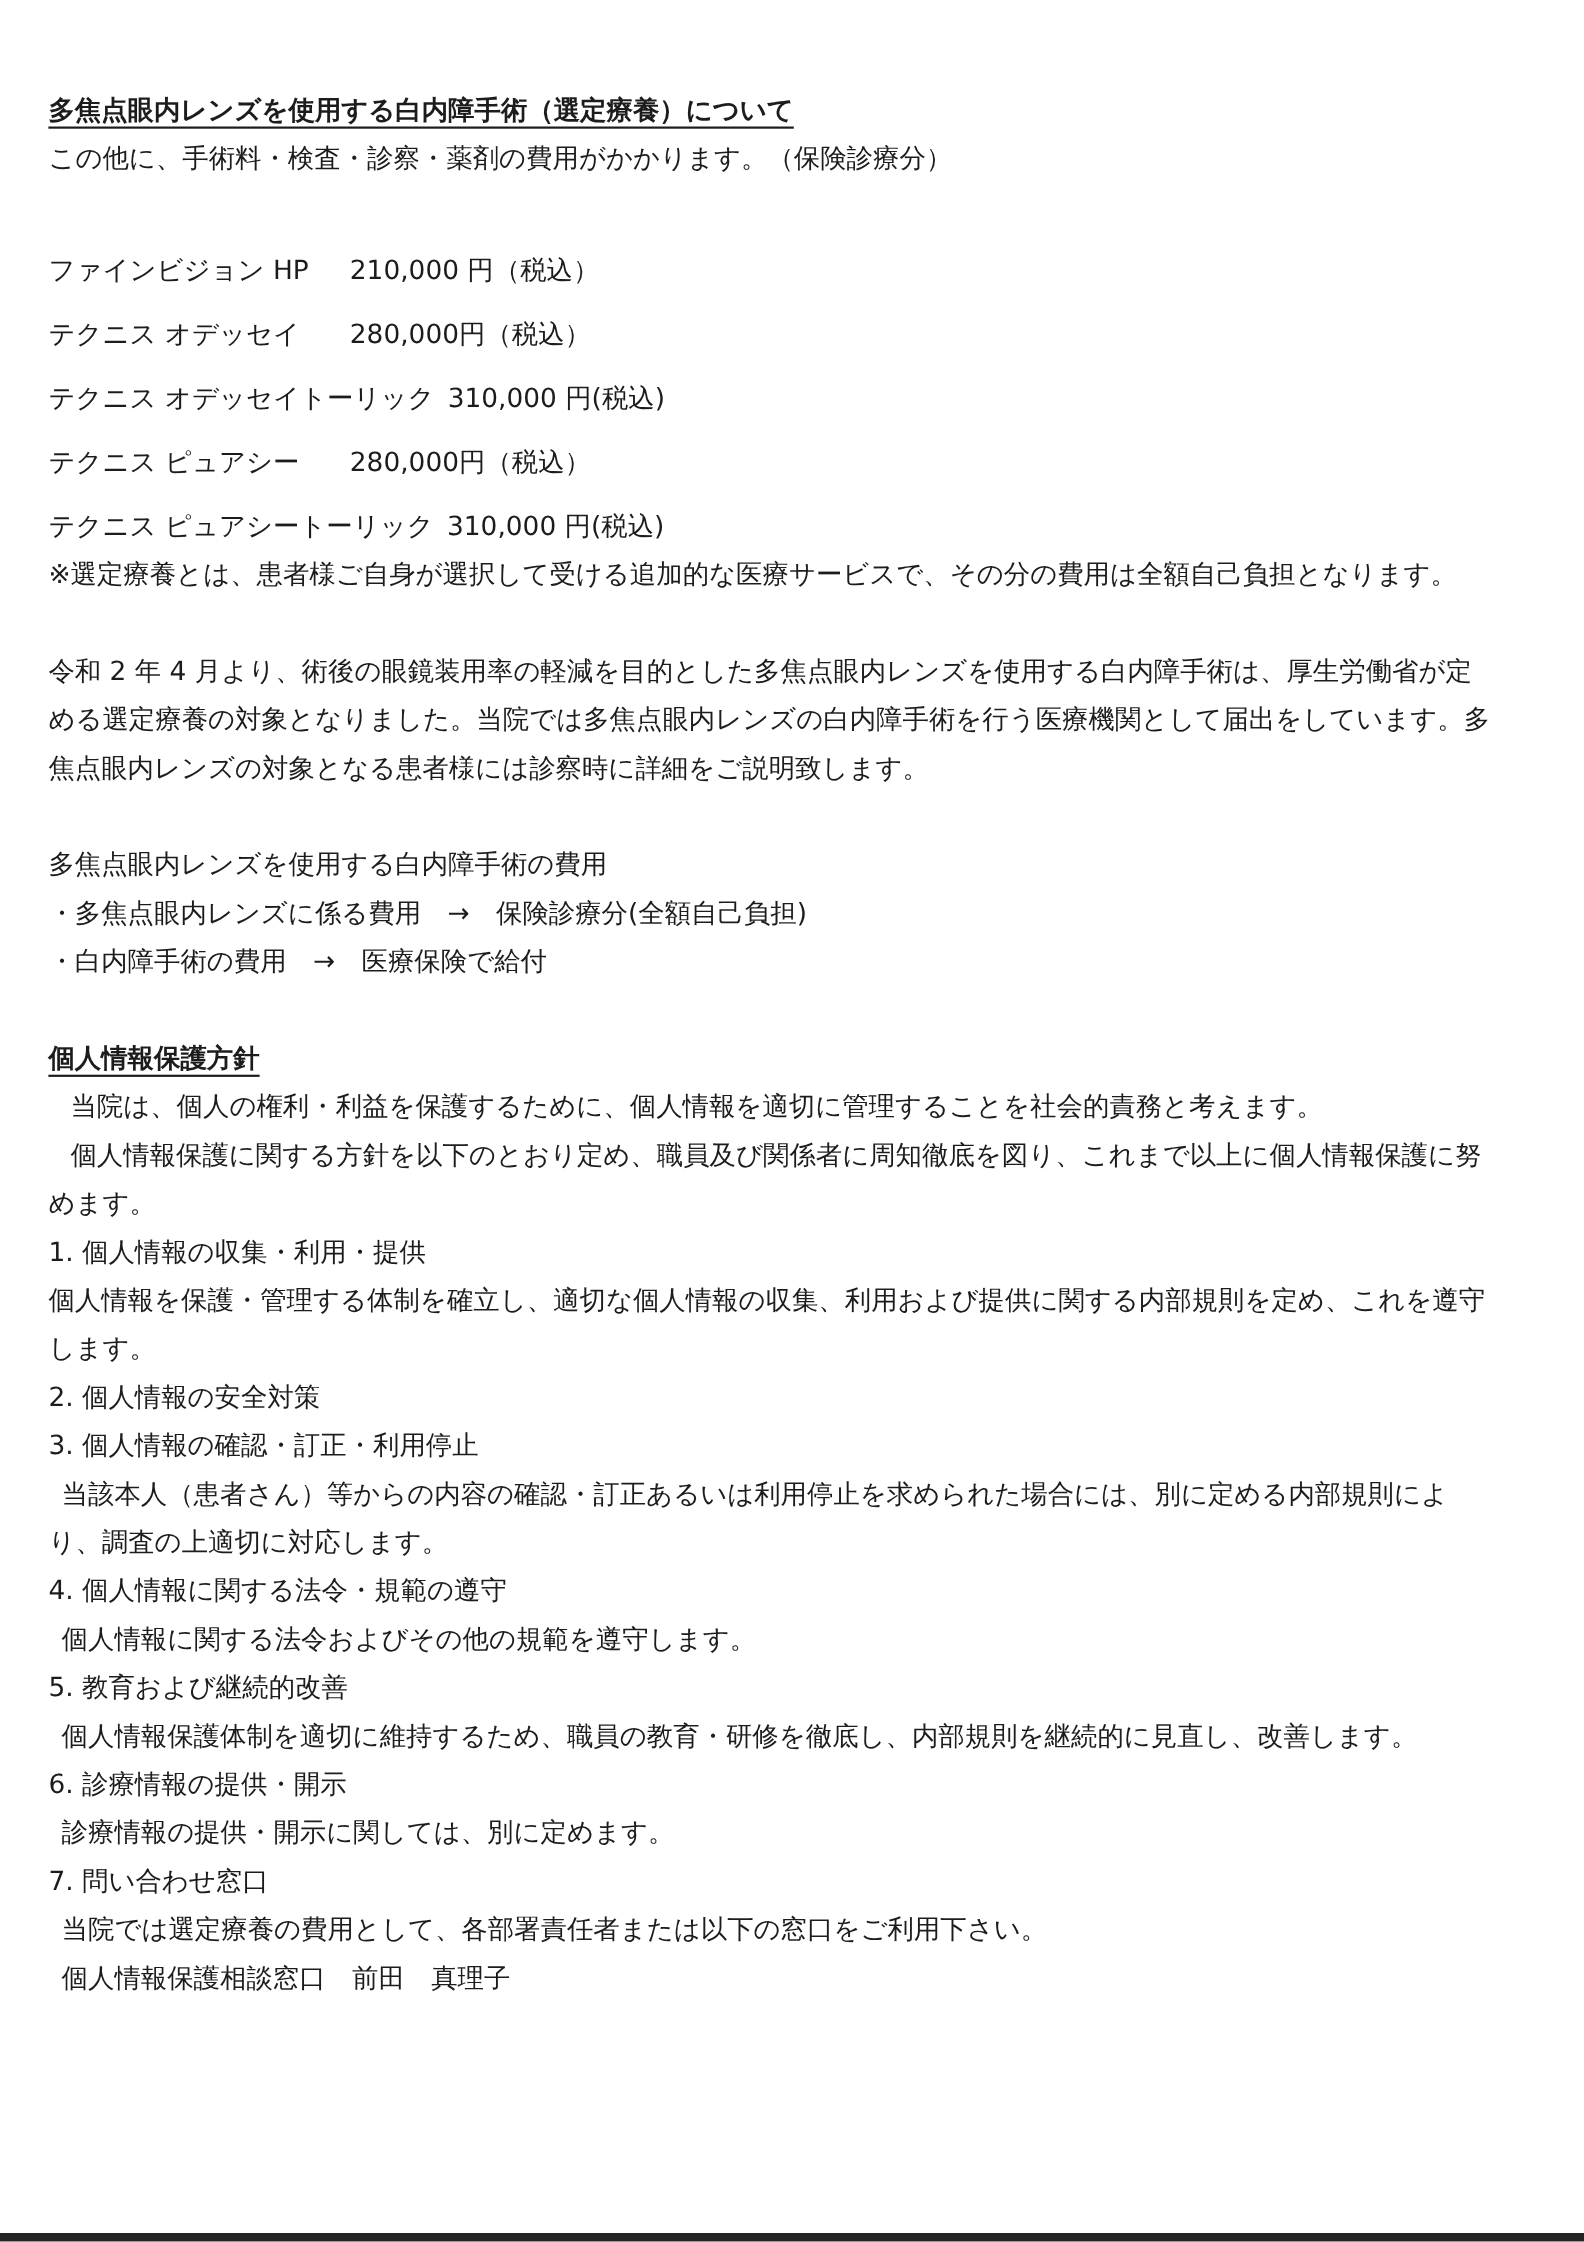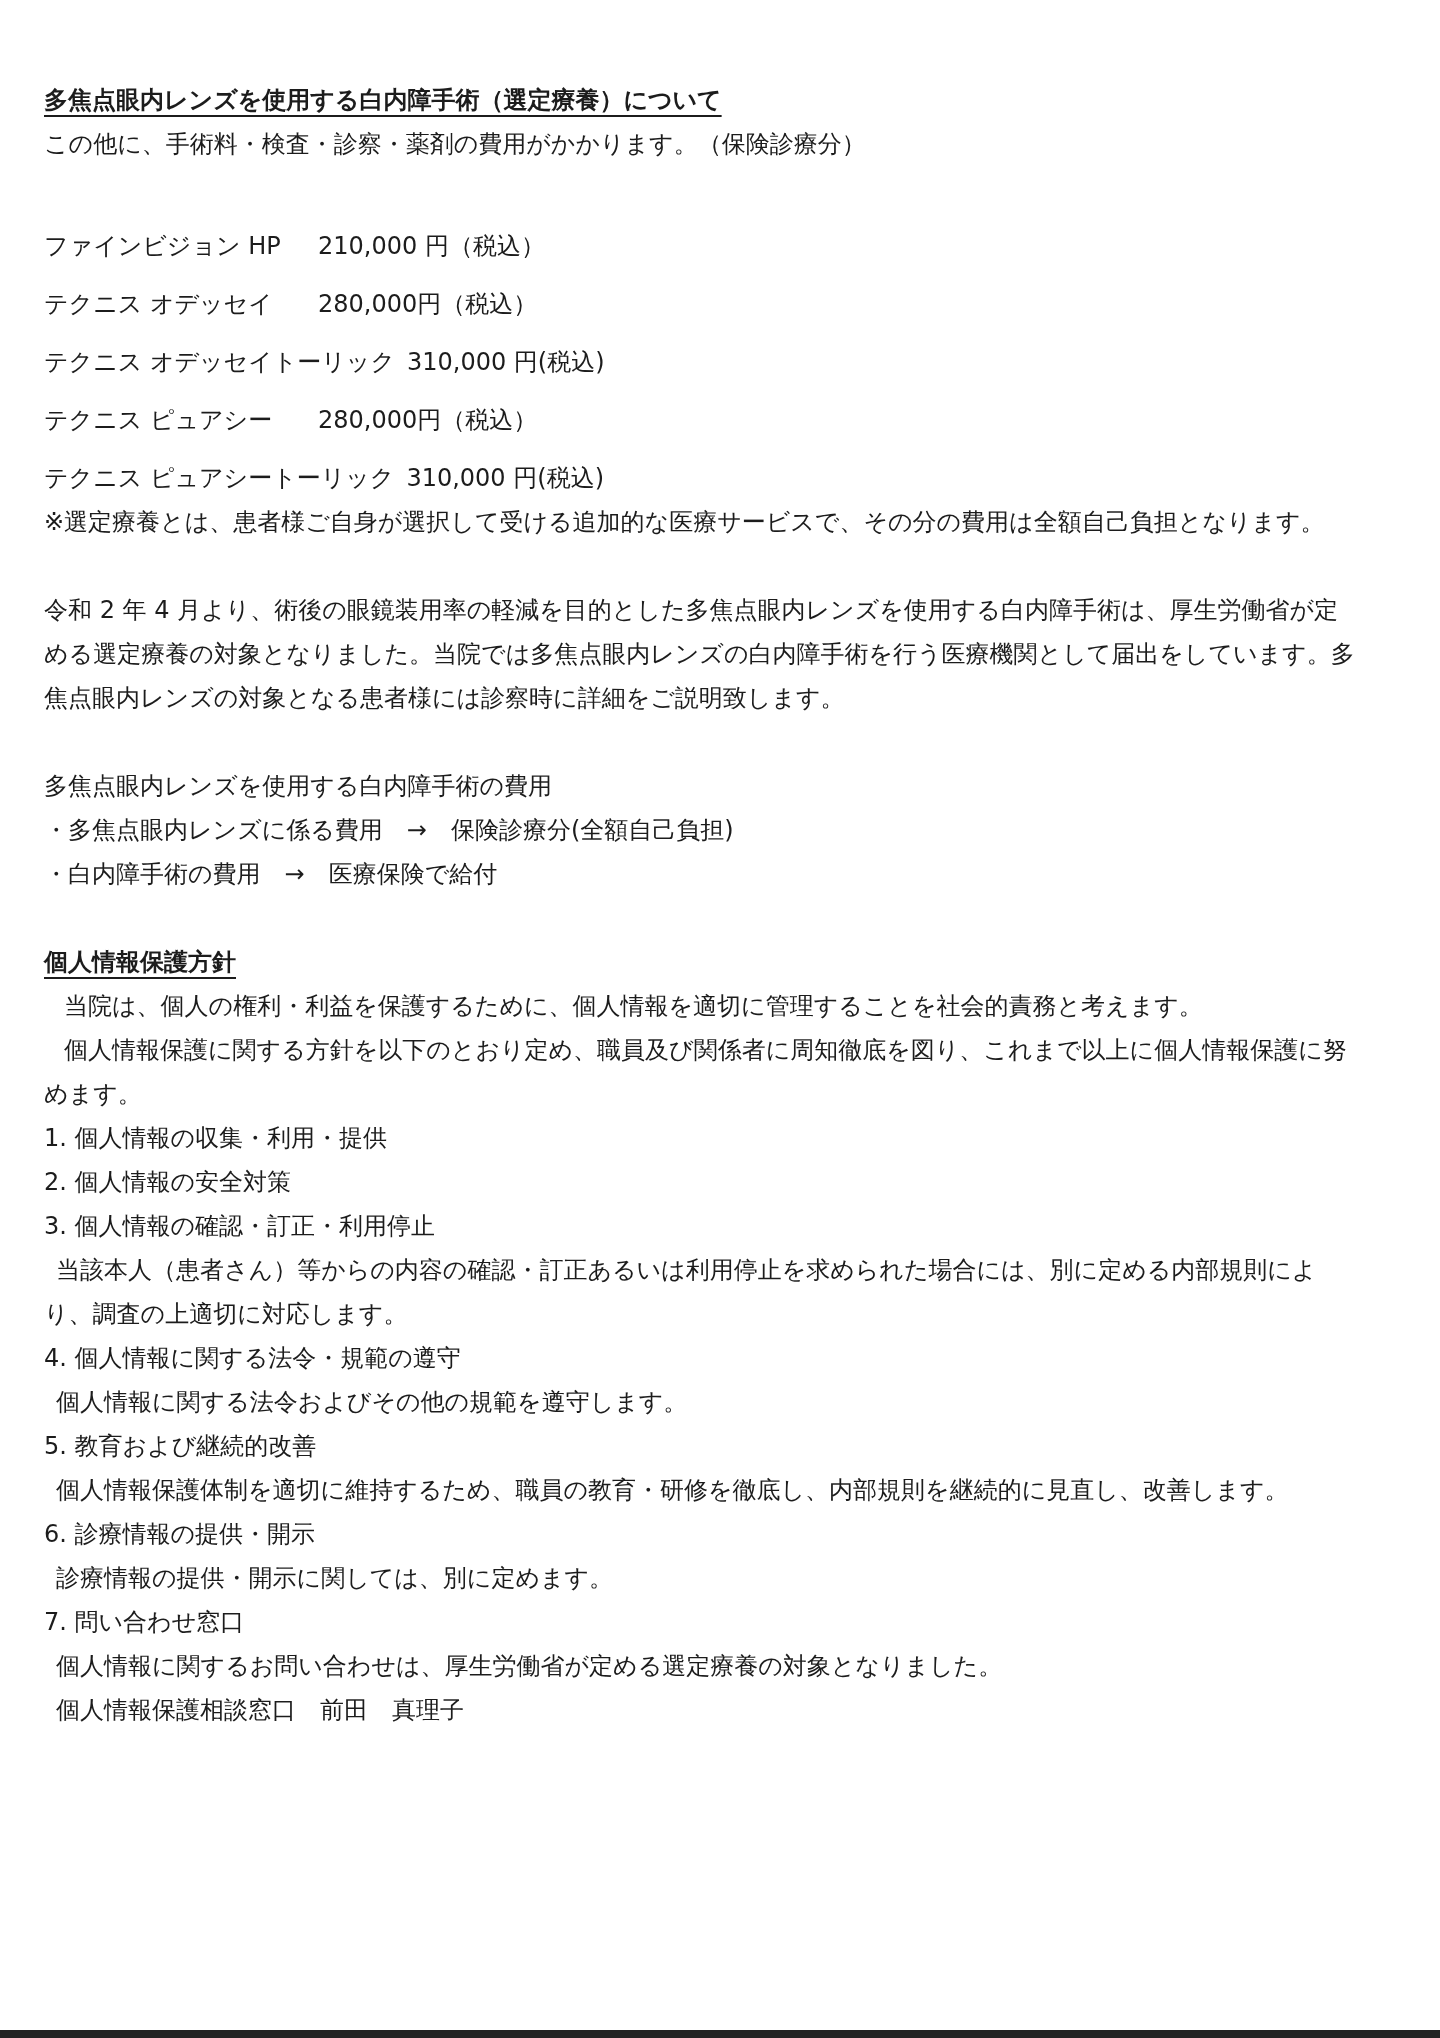--- a/index.html
+++ b/index.html
@@ -86,34 +86,35 @@
 
   <div class="gap"></div>
 
   <p><span class="doc-heading">個人情報保護方針</span></p>
 
   <p class="ind1">当院は、個人の権利・利益を保護するために、個人情報を適切に管理することを社会的責務と考えます。</p>
   <p class="ind1">個人情報保護に関する方針を以下のとおり定め、職員及び関係者に周知徹底を図り、これまで以上に個人情報保護に努めます。</p>
 
   <div>
     <p>1. 個人情報の収集・利用・提供</p>
+    <p>個人情報を保護・管理する体制を確立し、適切な個人情報の収集、利用および提供に関する内部規則を定め、これを遵守します。</p>
 
     <p>2. 個人情報の安全対策</p>
 
     <p>3. 個人情報の確認・訂正・利用停止</p>
     <p class="ind05">当該本人（患者さん）等からの内容の確認・訂正あるいは利用停止を求められた場合には、別に定める内部規則により、調査の上適切に対応します。</p>
 
     <p>4. 個人情報に関する法令・規範の遵守</p>
     <p class="ind05">個人情報に関する法令およびその他の規範を遵守します。</p>
 
     <p>5. 教育および継続的改善</p>
     <p class="ind05">個人情報保護体制を適切に維持するため、職員の教育・研修を徹底し、内部規則を継続的に見直し、改善します。</p>
 
     <p>6. 診療情報の提供・開示</p>
     <p class="ind05">診療情報の提供・開示に関しては、別に定めます。</p>
 
     <p>7. 問い合わせ窓口</p>
-    <p class="ind05">個人情報に関するお問い合わせは、厚生労働省が定める選定療養の対象となりました。</p>
+    <p class="ind05">当院では選定療養の費用として、各部署責任者または以下の窓口をご利用下さい。</p>
     <p class="ind05">個人情報保護相談窓口　前田　真理子</p>
   </div>
 
   <div class="scan-bar"></div>
 </div>
 
 </body></html>

